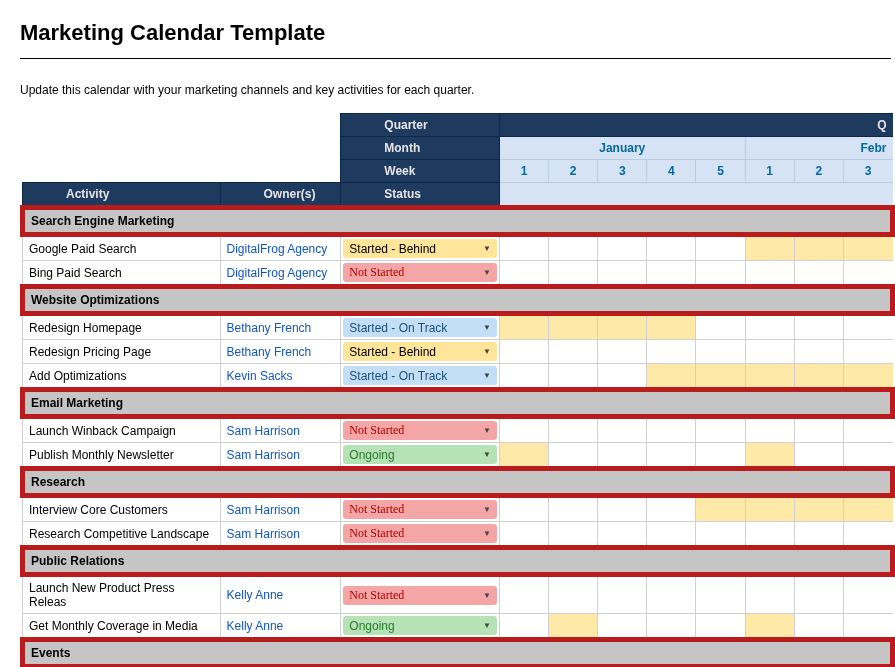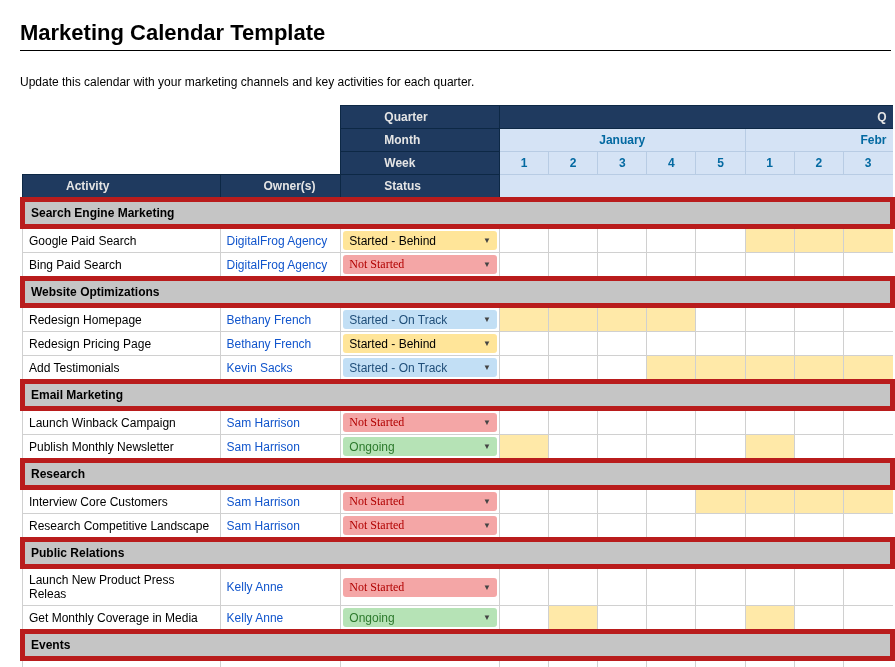--- a/index.html
+++ b/index.html
@@ -10,21 +10,21 @@
     body {
       font-family: Arial, sans-serif;
       background: #fff;
       padding: 20px 0 0 20px;
       overflow: hidden;
     }
     .title {
       font-size: 22px;
       font-weight: bold;
       color: #000;
-      margin-bottom: 4px;
+      margin-bottom: 12px;
     }
     .title-underline {
       border-bottom: 1.5px solid #000;
       margin-bottom: 6px;
       margin-right: 4px;
     }
     .subtitle {
       font-size: 12px;
       color: #000;
       line-height: 1.5;
@@ -233,21 +233,21 @@
         <td class="week-cell white-cell"></td>
         <td class="week-cell white-cell"></td>
         <td class="week-cell white-cell"></td>
         <td class="week-cell white-cell"></td>
         <td class="week-cell white-cell"></td>
         <td class="week-cell white-cell"></td>
         <td class="week-cell white-cell"></td>
         <td class="week-cell white-cell right-edge"></td>
       </tr>
       <tr>
-        <td class="col-activity">Add Testimonials</td>
+        <td class="col-activity">Add Optimizations</td>
         <td class="col-owner owner-link">Kevin Sacks</td>
         <td class="col-status status-cell">
           <div class="status-pill status-on-track">
             <span>Started - On Track</span>
             <span class="chev">▼</span>
           </div>
         </td>
         <td class="week-cell white-cell"></td>
         <td class="week-cell white-cell"></td>
         <td class="week-cell white-cell"></td>

